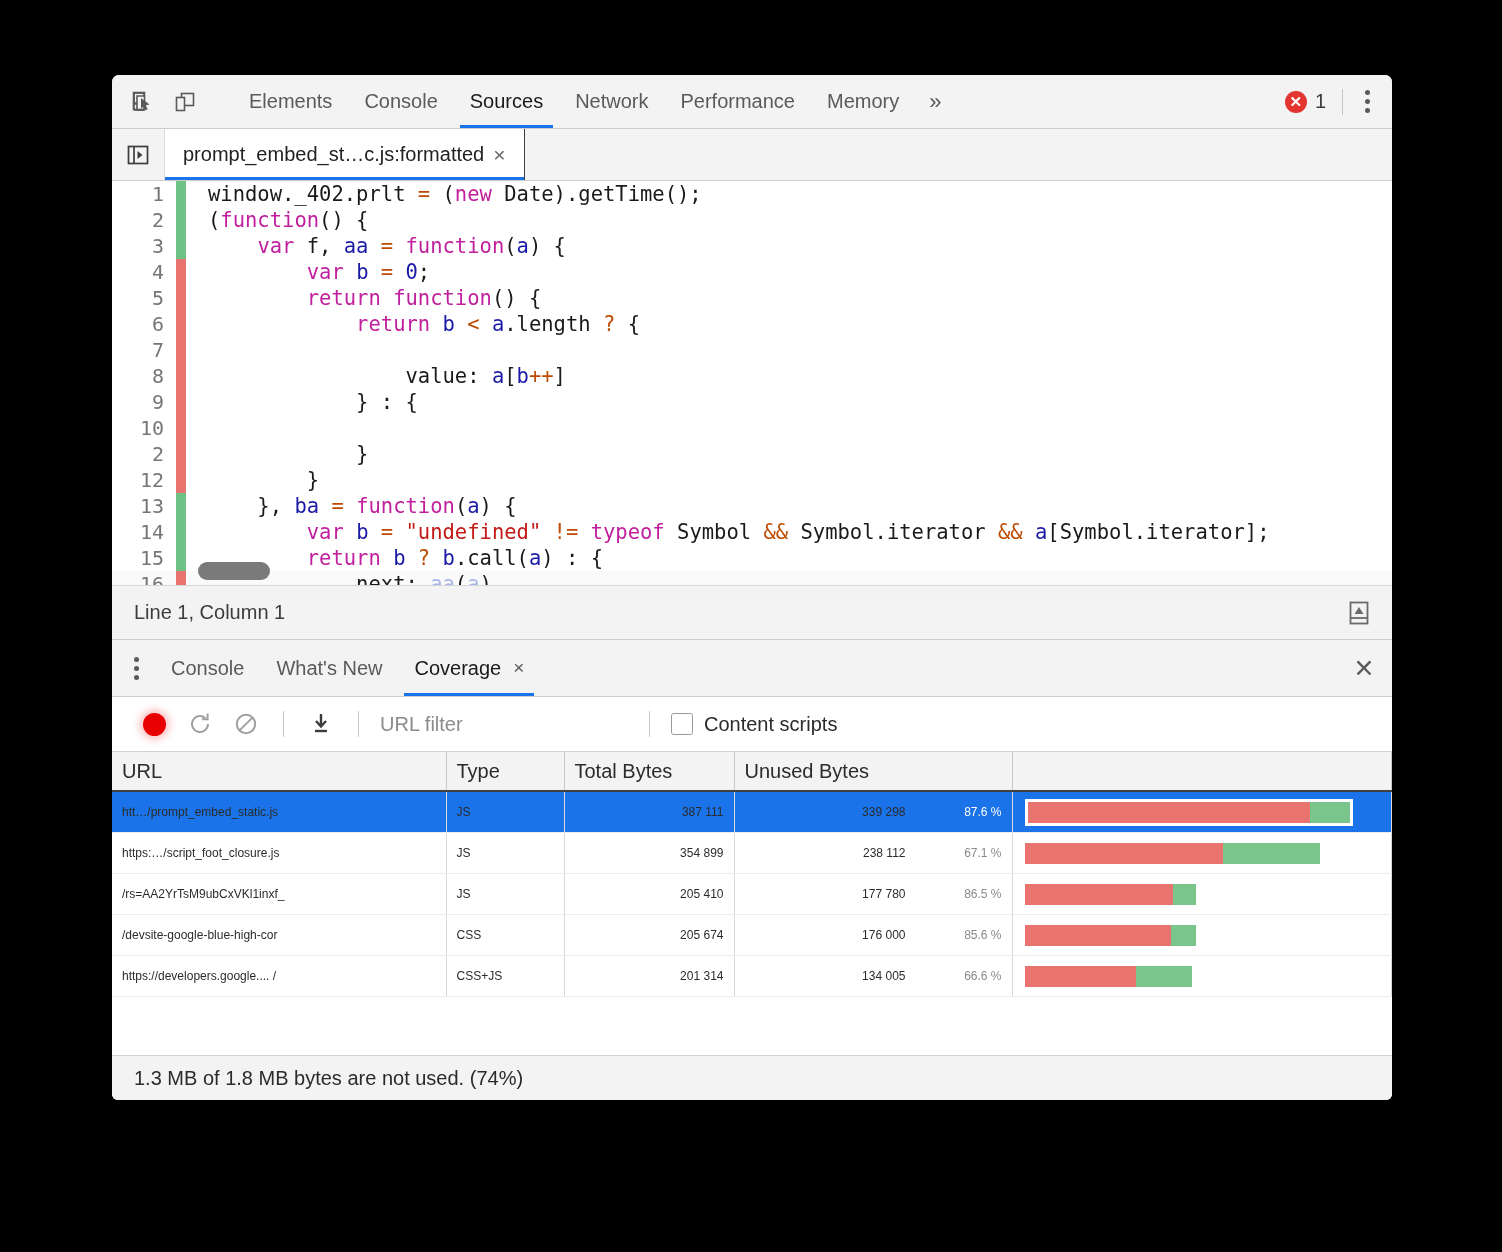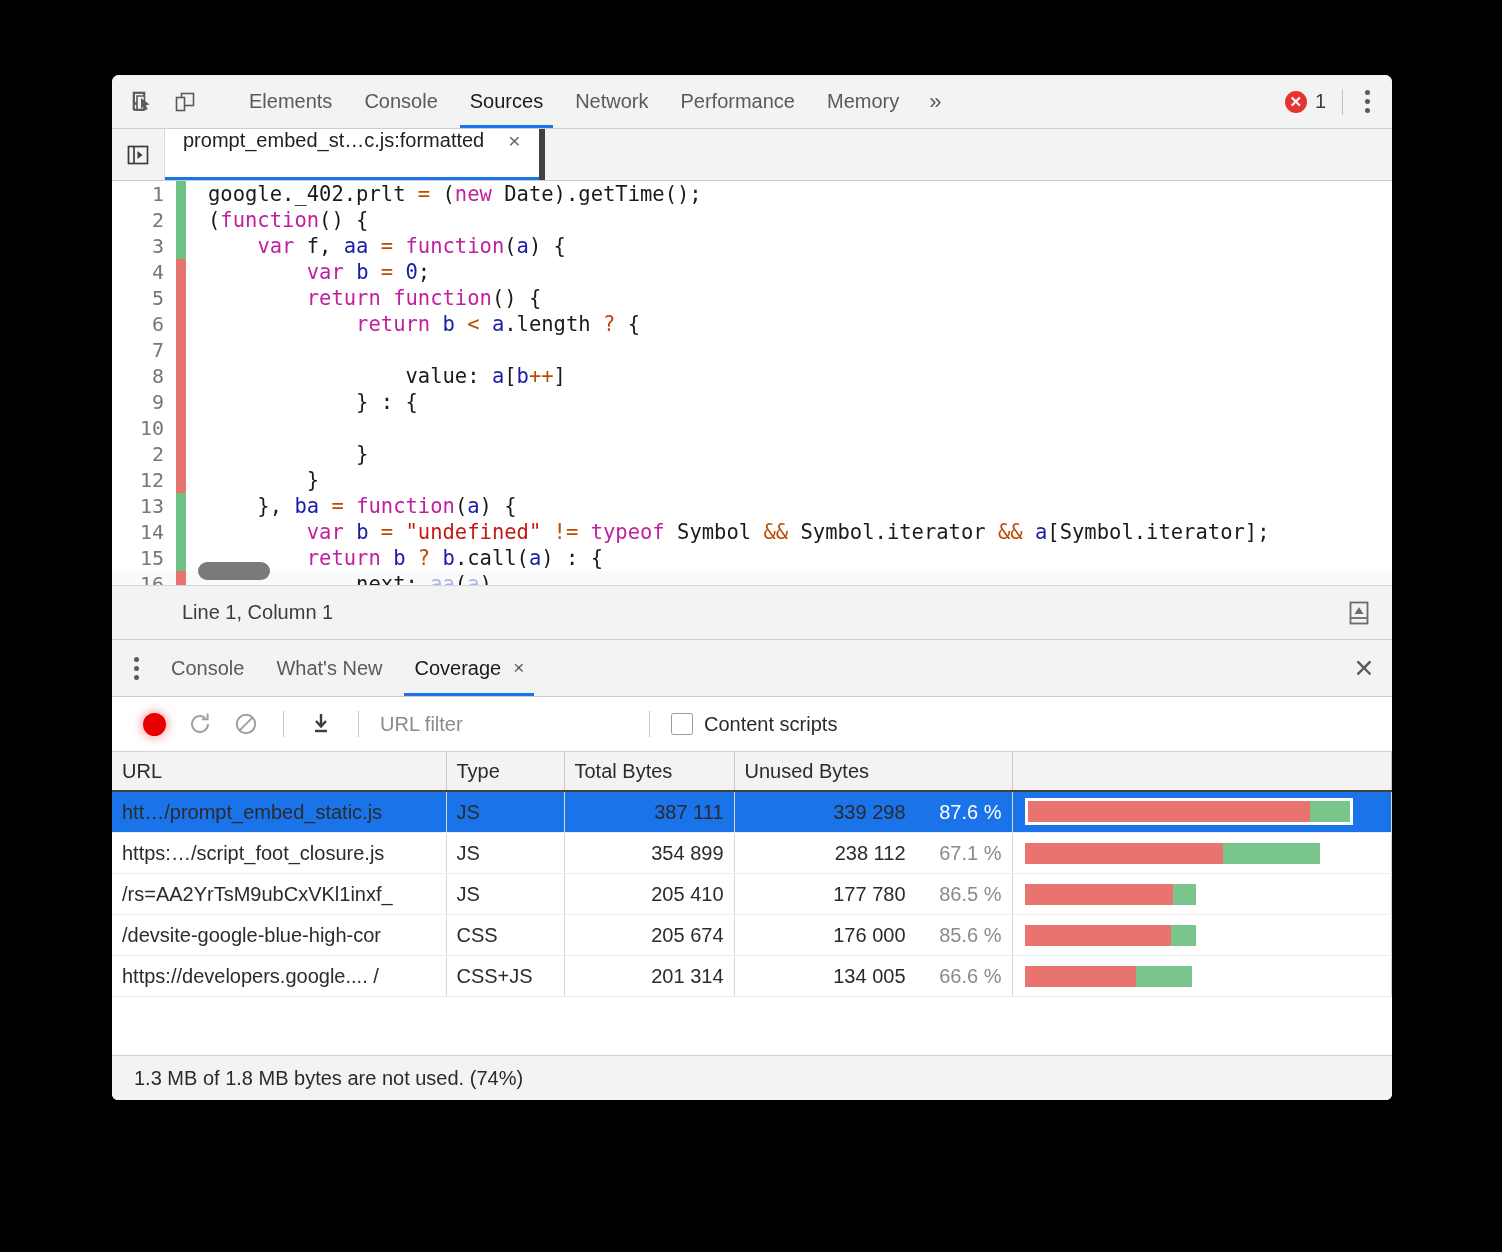--- a/index.html
+++ b/index.html
@@ -154,24 +154,25 @@
     align-items: stretch;
   }
   #nav-toggle {
     width: 52px;
     display: flex; align-items: center; justify-content: center;
     border-right: 1px solid #dcdcdc;
     cursor: pointer;
   }
   .ftab {
     display: flex;
-    gap: 24px;
+    align-items: center;
+    gap: 9px;
     padding: 0 18px;
     background: #ffffff;
-    border-right: 6px solid #404040;
+    border-right: 1px solid #404040;
     position: relative;
     cursor: pointer;
   }
   .ftab-label { font-size: 20px; color: #222; }
   .ftab-close { font-size: 21px; color: #666; cursor: pointer; }
   .ftab::after {
     content: "";
     position: absolute;
     left: 0; right: 0; bottom: 0;
     height: 3px;
@@ -245,21 +246,21 @@
 
   
   #status-strip {
     height: 53px;
     background: #f3f3f3;
     border-bottom: 1px solid #cdcdcd;
     display: flex;
     align-items: center;
     padding: 0 16px 0 22px;
   }
-  #status-text { font-size: 20px; color: #3c3c3c; margin-left: 48px; }
+  #status-text { font-size: 20px; color: #3c3c3c; }
   #drawer-toggle {
     margin-left: auto;
     cursor: pointer;
     display: flex; align-items: center; justify-content: center;
     width: 34px; height: 34px;
   }
 
   
   #drawer-tabbar {
     height: 56px;
@@ -371,21 +372,21 @@
     font-weight: normal;
     font-size: 20px;
     color: #2b2b2b;
     text-align: left;
     padding: 0 10px;
   }
   #cov-table td {
     height: 40px;
     border-right: 1px solid #d8d8d8;
     border-bottom: 1px solid #ededed;
-    font-size: 20px;
+    font-size: 12px;
     color: #2b2b2b;
     padding: 0 10px;
     overflow: hidden;
     white-space: nowrap;
     margin-left: 48px;
   }
   .col-url   { width: 334px; }
   .col-type  { width: 118px; }
   .col-total { width: 170px; }
   .col-unused{ width: 278px; }
@@ -507,21 +508,21 @@
       </svg>
     </div>
     <div class="ftab">
       <span class="ftab-label">prompt_embed_st…c.js:formatted</span>
       <span class="ftab-close">×</span>
     </div>
   </div>
 
   <div id="editor">
     <div id="code-lines">
-        <div class="code-line"><div class="lnum">1</div><div class="gutter-mark used"></div><div class="gutter-gap"></div><div class="ctext"><span class="t-plain">google._402.prlt </span><span class="t-op">=</span><span class="t-plain"> (</span><span class="t-kw">new</span><span class="t-plain"> Date).getTime();</span></div></div>
+        <div class="code-line"><div class="lnum">1</div><div class="gutter-mark used"></div><div class="gutter-gap"></div><div class="ctext"><span class="t-plain">window._402.prlt </span><span class="t-op">=</span><span class="t-plain"> (</span><span class="t-kw">new</span><span class="t-plain"> Date).getTime();</span></div></div>
         <div class="code-line"><div class="lnum">2</div><div class="gutter-mark used"></div><div class="gutter-gap"></div><div class="ctext"><span class="t-plain">(</span><span class="t-kw">function</span><span class="t-plain">() {</span></div></div>
         <div class="code-line"><div class="lnum">3</div><div class="gutter-mark used"></div><div class="gutter-gap"></div><div class="ctext"><span class="t-plain">    </span><span class="t-kw">var</span><span class="t-plain"> f</span><span class="t-plain">, </span><span class="t-var">aa</span><span class="t-plain"> </span><span class="t-op">=</span><span class="t-plain"> </span><span class="t-kw">function</span><span class="t-plain">(</span><span class="t-var">a</span><span class="t-plain">) {</span></div></div>
         <div class="code-line"><div class="lnum">4</div><div class="gutter-mark unused"></div><div class="gutter-gap"></div><div class="ctext"><span class="t-plain">        </span><span class="t-kw">var</span><span class="t-plain"> </span><span class="t-var">b</span><span class="t-plain"> </span><span class="t-op">=</span><span class="t-plain"> </span><span class="t-num">0</span><span class="t-plain">;</span></div></div>
         <div class="code-line"><div class="lnum">5</div><div class="gutter-mark unused"></div><div class="gutter-gap"></div><div class="ctext"><span class="t-plain">        </span><span class="t-kw">return</span><span class="t-plain"> </span><span class="t-kw">function</span><span class="t-plain">() {</span></div></div>
         <div class="code-line"><div class="lnum">6</div><div class="gutter-mark unused"></div><div class="gutter-gap"></div><div class="ctext"><span class="t-plain">            </span><span class="t-kw">return</span><span class="t-plain"> </span><span class="t-var">b</span><span class="t-plain"> </span><span class="t-op">&lt;</span><span class="t-plain"> </span><span class="t-var">a</span><span class="t-plain">.length </span><span class="t-qm">?</span><span class="t-plain"> {</span></div></div>
         <div class="code-line"><div class="lnum">7</div><div class="gutter-mark unused"></div><div class="gutter-gap"></div></div>
         <div class="code-line"><div class="lnum">8</div><div class="gutter-mark unused"></div><div class="gutter-gap"></div><div class="ctext"><span class="t-plain">                value: </span><span class="t-var">a</span><span class="t-plain">[</span><span class="t-var">b</span><span class="t-op">++</span><span class="t-plain">]</span></div></div>
         <div class="code-line"><div class="lnum">9</div><div class="gutter-mark unused"></div><div class="gutter-gap"></div><div class="ctext"><span class="t-plain">            } : {</span></div></div>
         <div class="code-line"><div class="lnum">10</div><div class="gutter-mark unused"></div><div class="gutter-gap"></div></div>
         <div class="code-line"><div class="lnum">2</div><div class="gutter-mark unused"></div><div class="gutter-gap"></div><div class="ctext"><span class="t-plain">            }</span></div></div>

